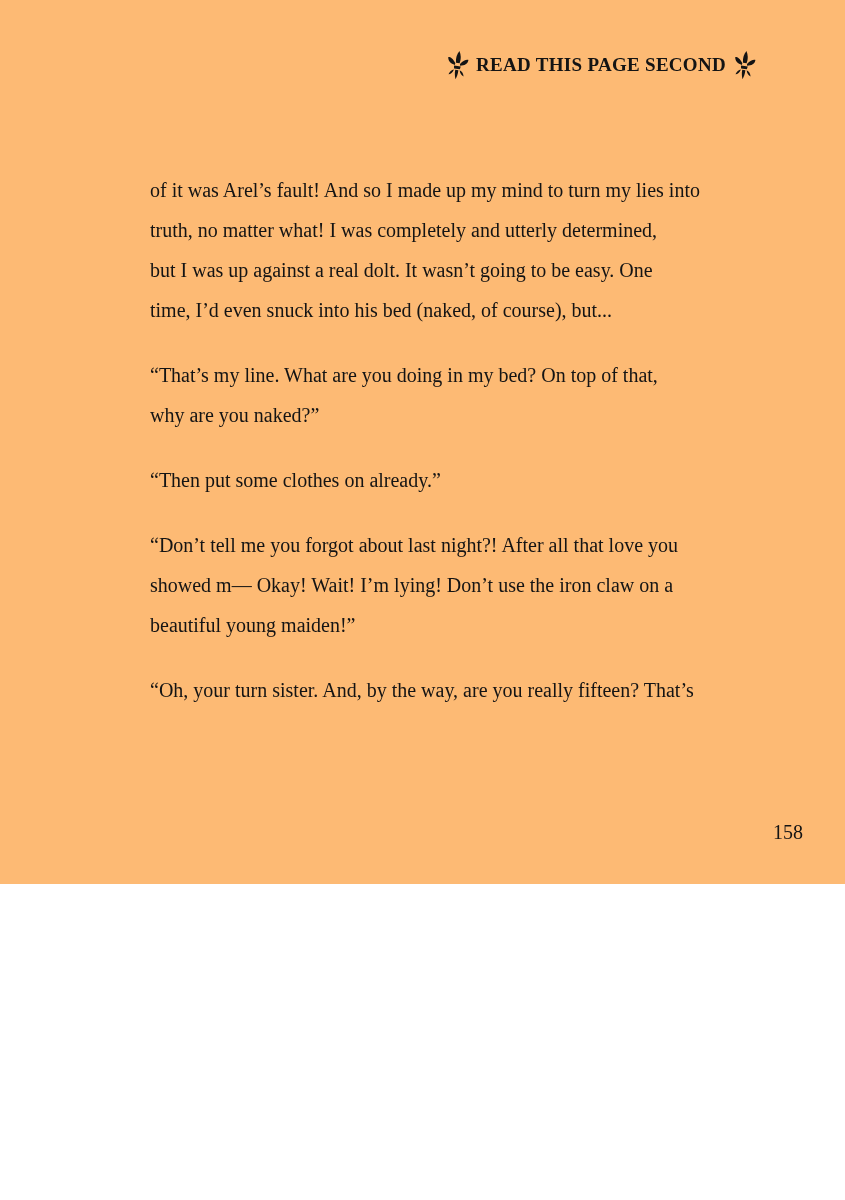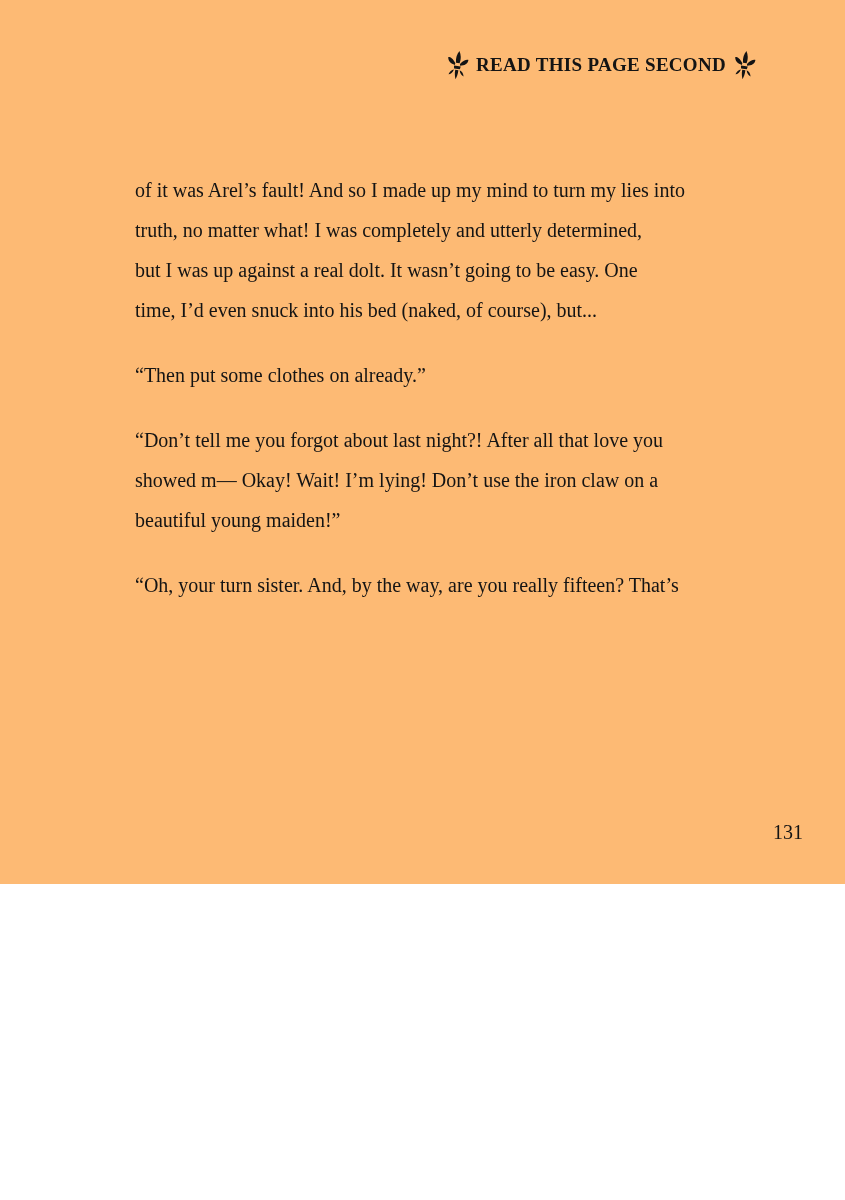--- a/index.html
+++ b/index.html
@@ -26,21 +26,21 @@
     letter-spacing: 0.3px;
     white-space: nowrap;
     color: #141414;
   }
   .fleur { display: block; }
   .fleur svg { width: 21px; height: 30px; display: block; fill: #141414; }
   .fleur-left  { transform: rotate(8deg); }
   .fleur-right { transform: rotate(8deg); }
   .body-text {
     position: absolute;
-    left: 135px;
+    left: 150px;
     top: 170px;
     width: 665px;
   }
   .body-text p {
     margin: 0 0 25px 0;
     font-size: 20px;
     line-height: 40px;
     white-space: pre-line;
     text-align: left;
   }
@@ -81,22 +81,24 @@
         <path d="M25.5 37.5 C27 43.5 30.5 47 34.5 48 C33 42.5 30 39 25.5 37.5 Z"></path>
       </svg>
     </span>
   </div>
 
   <div class="body-text">
     <p>of it was Arel’s fault! And so I made up my mind to turn my lies into
 truth, no matter what! I was completely and utterly determined,
 but I was up against a real dolt. It wasn’t going to be easy. One
 time, I’d even snuck into his bed (naked, of course), but...</p>
+    <p>“That’s my line. What are you doing in my bed? On top of that,
+why are you naked?”</p>
     <p>“Then put some clothes on already.”</p>
     <p>“Don’t tell me you forgot about last night?! After all that love you
 showed m— Okay! Wait! I’m lying! Don’t use the iron claw on a
 beautiful young maiden!”</p>
     <p>“Oh, your turn sister. And, by the way, are you really fifteen? That’s</p>
   </div>
 
-  <div class="page-number">131</div>
+  <div class="page-number">158</div>
 
 </div>
 
 </body></html>

